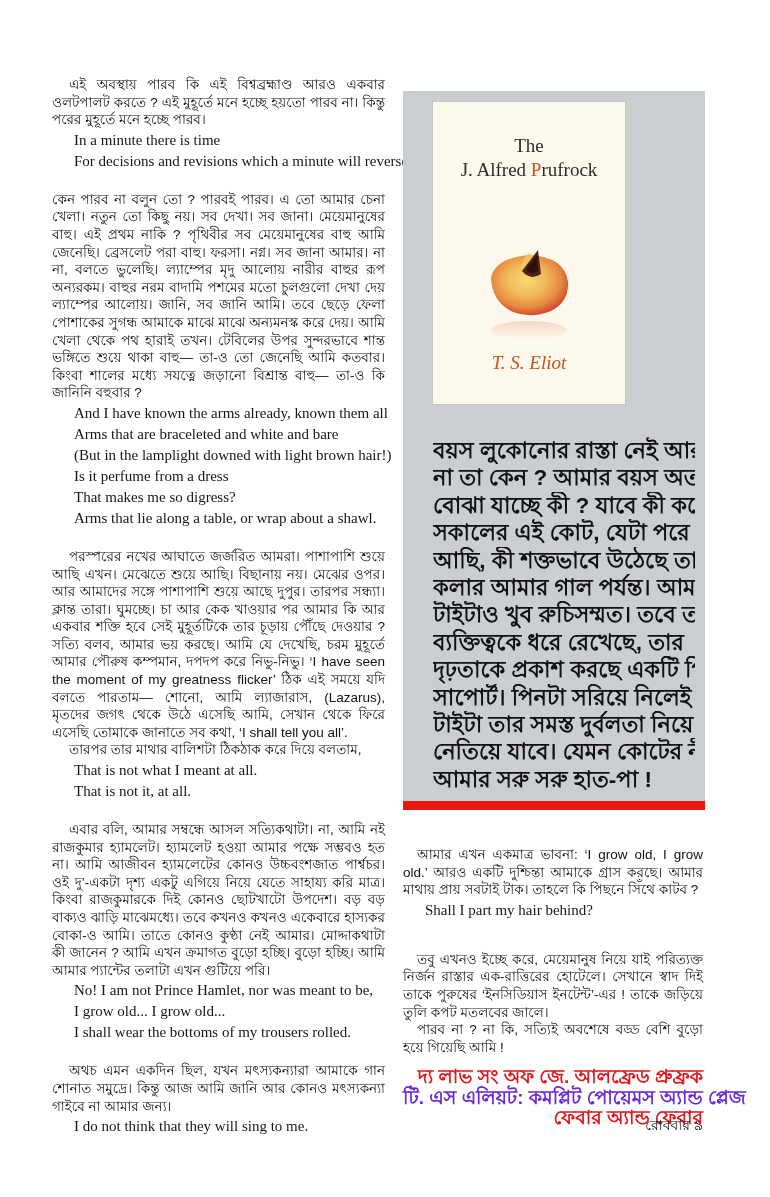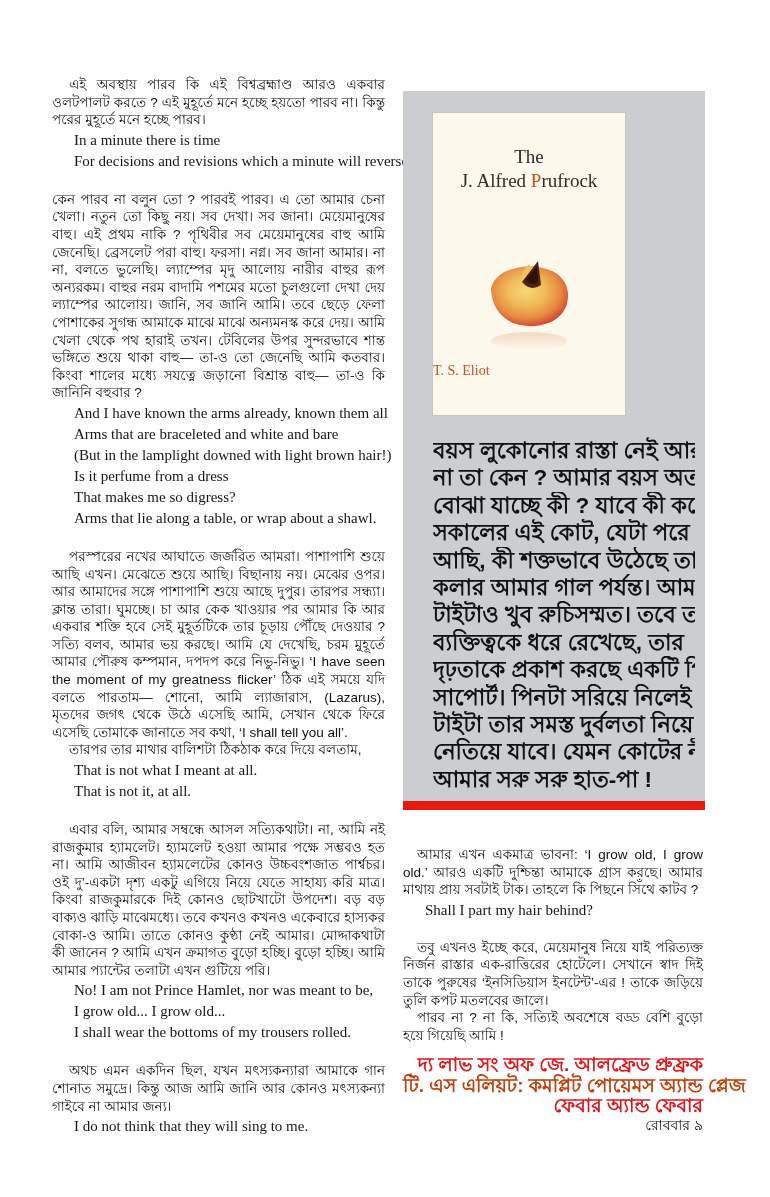--- a/index.html
+++ b/index.html
@@ -12,36 +12,36 @@
   .bn-para.no-indent{text-indent:0;}
   .bn-line{font-size:13.5px;line-height:17.6px;margin:0;text-indent:17px;}
   .quote{font-family:"Liberation Serif",serif;font-size:15px;line-height:21px;margin:1px 0 19px 22px;color:#161616;}
   .quote .q-line{white-space:nowrap;}
 
   
   .panel{position:absolute;left:403px;top:91px;width:302px;height:710px;}
   .red-bar{position:absolute;left:403px;top:801px;width:302px;height:9px;}
 
   
-  .cover{position:absolute;left:30px;top:22px;width:192px;height:302px;box-shadow:0 0 0 1px rgba(0,0,0,0.04);}
+  .cover{position:absolute;left:30px;top:11px;width:192px;height:302px;box-shadow:0 0 0 1px rgba(0,0,0,0.04);}
   .cover-title{position:absolute;top:32px;left:0;right:0;text-align:center;
     font-family:"Liberation Serif",serif;font-size:19px;line-height:24px;color:#2c2c2c;}
   .peach-wrap{position:absolute;top:138px;left:50%;transform:translateX(-50%);}
-  .author{position:absolute;top:250px;left:0;right:0;text-align:left;
-    font-family:"Liberation Serif",serif;font-size:14px;}
+  .author{position:absolute;top:250px;left:0;right:0;text-align:center;
+    font-family:"Liberation Serif",serif;font-size:19px;font-style:italic;}
 
   
   .pullquote{position:absolute;left:30px;top:346px;width:262px;
     font-weight:bold;font-size:22.5px;line-height:27.4px;color:#111111;}
   .pq-line{white-space:nowrap;overflow:hidden;}
 
   
   .right-text{position:absolute;left:403px;top:846px;width:300px;color:#111111;}
   .right-text .bn-para{text-indent:14px;}
-  .right-text .quote{margin-bottom:18px;}
+  .right-text .quote{margin-bottom:30px;}
   .credits{margin-top:11px;text-align:right;font-weight:bold;font-size:19px;line-height:20.5px;}
   .credit{white-space:nowrap;}
 
   .page-number{position:absolute;top:1114px;left:403px;width:300px;text-align:right;
     font-size:14px;color:#111111;}
 </style>
 </head>
 <body>
 
 <div class="page">
@@ -140,20 +140,20 @@
     <p class="bn-para">আমার এখন একমাত্র ভাবনা: ‘I grow old, I grow old.’ আরও একটি দুশ্চিন্তা আমাকে গ্রাস করছে। আমার মাথায় প্রায় সবটাই টাক। তাহলে কি পিছনে সিঁথে কাটব ?</p>
     <div class="quote">
         <div class="q-line">Shall I part my hair behind?</div>
       </div>
 
     <p class="bn-para">তবু এখনও ইচ্ছে করে, মেয়েমানুষ নিয়ে যাই পরিত্যক্ত নির্জন রাস্তার এক-রাত্তিরের হোটেলে। সেখানে স্বাদ দিই তাকে পুরুষের ‘ইনসিডিয়াস ইনটেন্ট’-এর ! তাকে জড়িয়ে তুলি কপট মতলবের জালে।</p>
     <p class="bn-para">পারব না ? না কি, সত্যিই অবশেষে বড্ড বেশি বুড়ো হয়ে গিয়েছি আমি !</p>
 
     <div class="credits">
         <div class="credit" style="color: rgb(224, 24, 29);">দ্য লাভ সং অফ জে. আলফ্রেড প্রুফ্রক</div>
-        <div class="credit" style="color: #c2410c;">টি. এস এলিয়ট: কমপ্লিট পোয়েমস অ্যান্ড প্লেজ</div>
+        <div class="credit" style="color: #6d28d9;">টি. এস এলিয়ট: কমপ্লিট পোয়েমস অ্যান্ড প্লেজ</div>
         <div class="credit" style="color: rgb(224, 24, 29);">ফেবার অ্যান্ড ফেবার</div>
       </div>
   </div>
 
   <div class="page-number">রোববার ৯</div>
 
 </div>
 
 </body></html>

